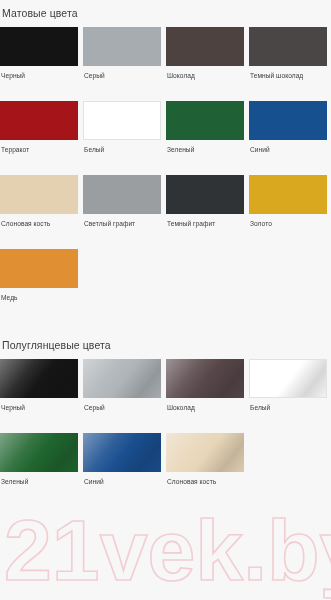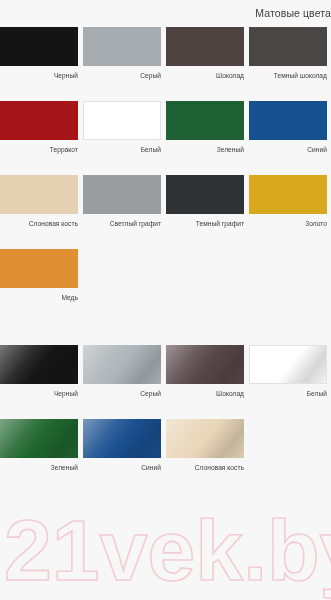--- a/index.html
+++ b/index.html
@@ -16,21 +16,20 @@
     position: relative;
   }
 
   #page {
     position: relative;
     width: 331px;
     height: 600px;
     box-sizing: border-box;
     padding: 0;
     z-index: 2;
-    text-align: right;
   }
 
   .watermark {
     position: absolute;
     left: 2px;
     top: 502px;
     width: 329px;
     height: 98px;
     z-index: 1;
     pointer-events: none;
@@ -164,20 +163,21 @@
         <div class="row-gap"></div>
         <div class="swatch-row">
           <div class="swatch-cell">
             <div class="swatch" style="background:#e08f32;"></div>
             <div class="swatch-label">Медь</div>
           </div>
         </div>
       </div>
       <div class="section-gap-1"></div>
       <div class="section">
+        <div class="section-title">Полуглянцевые цвета</div>
         <div class="swatch-row">
           <div class="swatch-cell">
             <div class="swatch" style="background:#161616;background-image:linear-gradient(128deg, rgba(255,255,255,0.42) 0%, rgba(255,255,255,0.10) 34%, rgba(0,0,0,0.00) 52%, rgba(0,0,0,0.16) 78%, rgba(0,0,0,0.05) 100%);"></div>
             <div class="swatch-label">Черный</div>
           </div>
           <div class="swatch-cell">
             <div class="swatch" style="background:#aeb4b8;background-image:linear-gradient(128deg, rgba(255,255,255,0.42) 0%, rgba(255,255,255,0.10) 34%, rgba(0,0,0,0.00) 52%, rgba(0,0,0,0.16) 78%, rgba(0,0,0,0.05) 100%);"></div>
             <div class="swatch-label">Серый</div>
           </div>
           <div class="swatch-cell">

